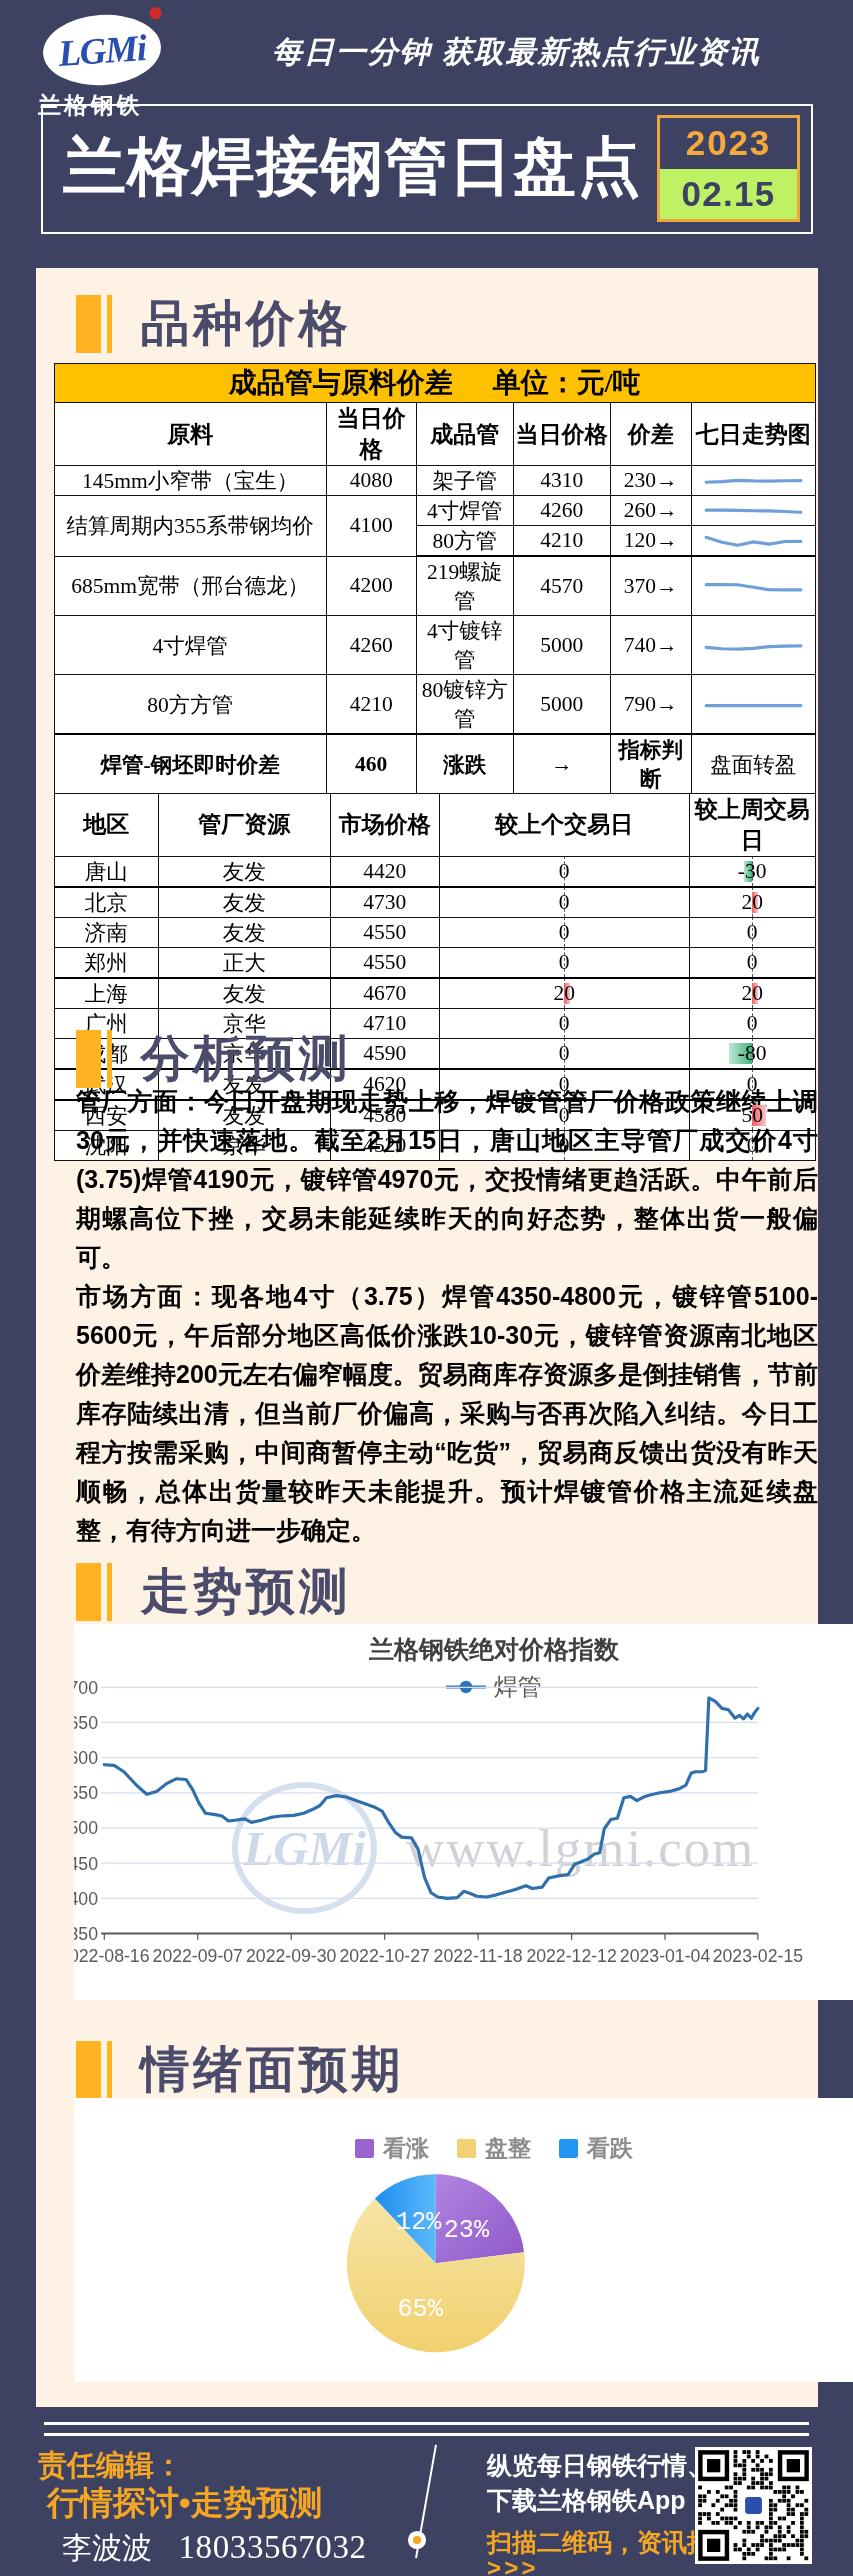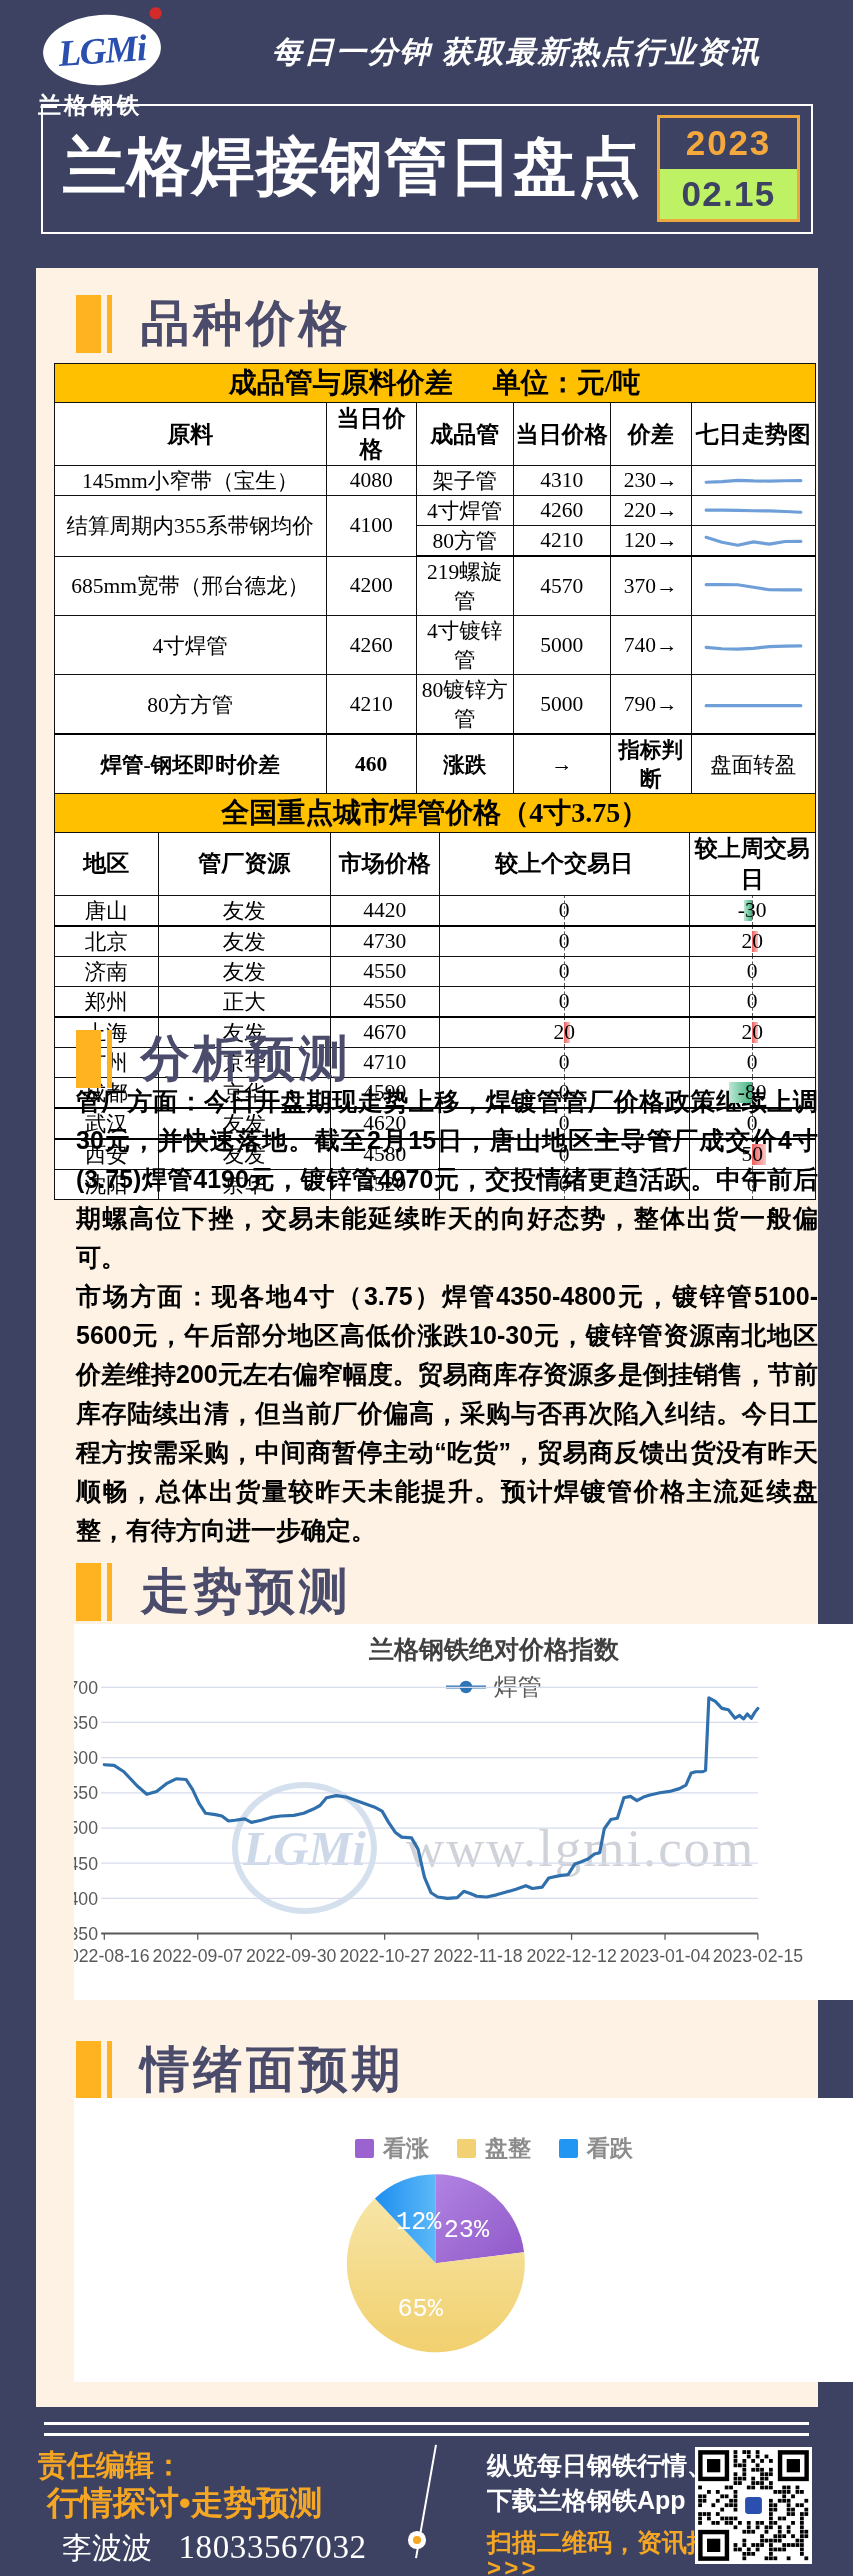--- a/index.html
+++ b/index.html
@@ -153,21 +153,21 @@
           <td>230→</td>
           <td><svg class="spark" viewBox="0 0 160 38">
                   <polyline points="5,19.4 30,18.5 55,16.4 80,17.299999999999997 105,17.6 130,17 155,16.700000000000003" fill="none" stroke="#6f9fd8" stroke-width="5" stroke-linecap="round" stroke-linejoin="round"></polyline>
                 </svg></td>
         </tr>
         <tr class="row">
           <td rowspan="2">结算周期内355系带钢均价</td>
           <td rowspan="2">4100</td>
           <td>4寸焊管</td>
           <td>4260</td>
-          <td>220→</td>
+          <td>260→</td>
           <td><svg class="spark" viewBox="0 0 160 38">
                   <polyline points="5,16.1 30,16.1 55,16.4 80,17 105,17.299999999999997 130,18.200000000000003 155,19.4" fill="none" stroke="#6f9fd8" stroke-width="5" stroke-linecap="round" stroke-linejoin="round"></polyline>
                 </svg></td>
         </tr>
         <tr class="row thick">
           <td>80方管</td>
           <td>4210</td>
           <td>120→</td>
           <td><svg class="spark" viewBox="0 0 160 38">
                   <polyline points="5,11.600000000000001 30,19.4 55,24.2 80,18.799999999999997 105,22.4 130,18.200000000000003 155,17.9" fill="none" stroke="#6f9fd8" stroke-width="5" stroke-linecap="round" stroke-linejoin="round"></polyline>
@@ -216,23 +216,20 @@
 
       <table class="tbl" style="margin-top:-1.3px">
         <colgroup>
             <col style="width:104px">
             <col style="width:172px">
             <col style="width:109px">
                   <col style="width:250px">
             <col style="width:126px">
           </colgroup>
         <tbody>
-            <tr class="gold">
-          <td colspan="5">全国重点城市焊管价格（4寸3.75）</td>
-        </tr>
         <tr class="head">
           <td>地区</td>
           <td>管厂资源</td>
           <td>市场价格</td>
           <td>较上个交易日</td>
           <td>较上周交易日</td>
         </tr>
         </tbody>
           <tbody id="city-rows">
             <tr class="row thick">

